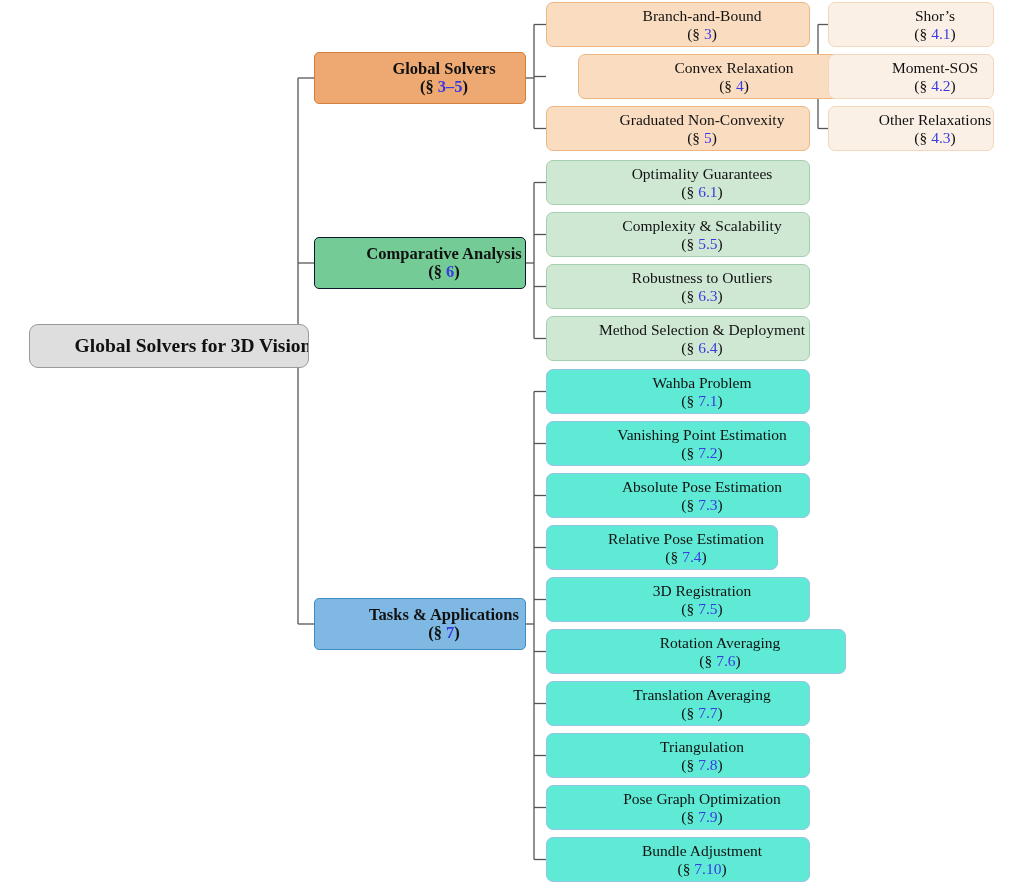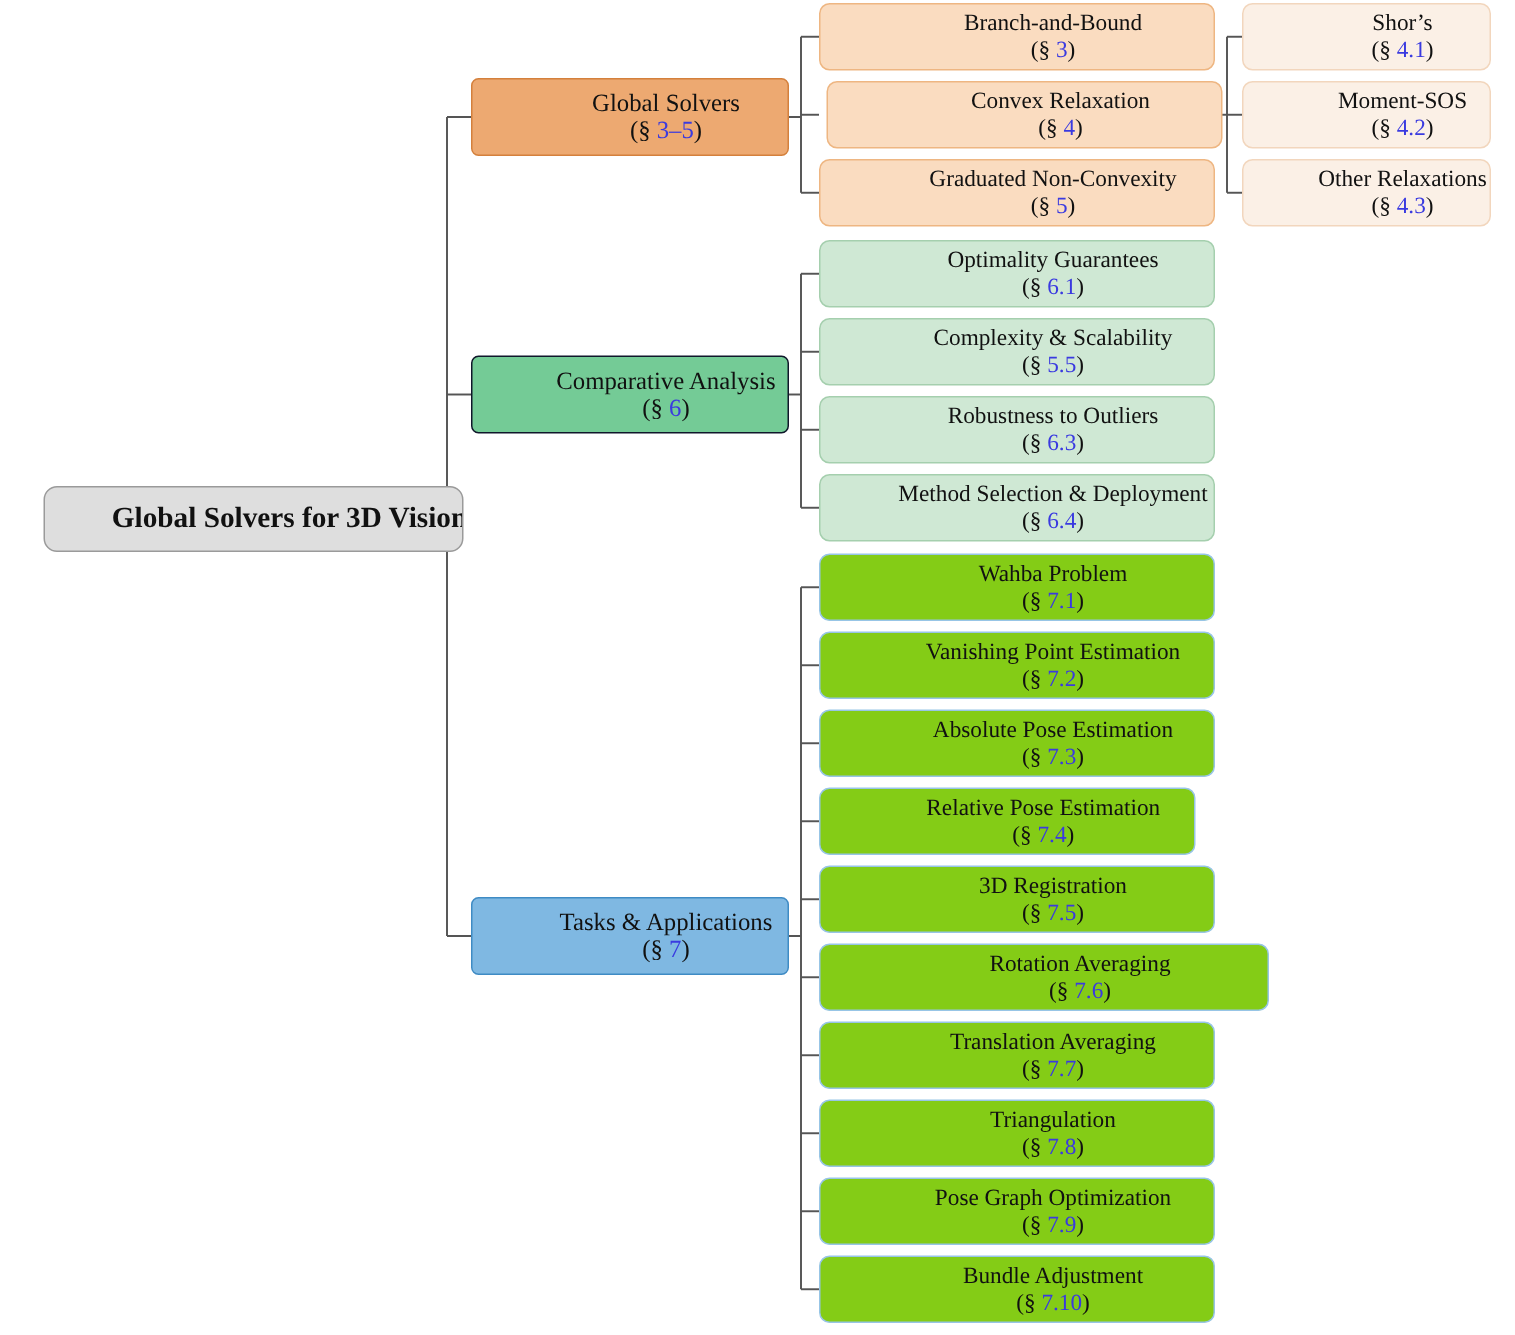--- a/index.html
+++ b/index.html
@@ -53,35 +53,35 @@
     background: #dedede;
     border: 1px solid #9a9a9a;
     font-size: 19.5px;
     font-weight: bold;
     border-radius: 9px;
     margin-left: 15px;
   }
   
   .n-l1 {
     font-size: 16.5px;
-    font-weight: normal;
+    font-weight: bold;
     border-radius: 5px;
   }
   .n-l1.c-orange { background: #eda971; border: 1px solid #d4803c; }
   .n-l1.c-green  { background: #74cb96; border: 1px solid #0f172a; }
   .n-l1.c-blue   { background: #7fb8e2; border: 1px solid #3f8bc4; }
   
   .n-l2 {
     font-size: 15.5px;
     font-weight: normal;
     border-radius: 7px;
   }
   .n-l2.c-orange { background: #fadcc0; border: 1px solid #eeb682; }
   .n-l2.c-green  { background: #cfe8d4; border: 1px solid #a5cfae; }
-  .n-l2.c-blue   { background: #84cc16; border: 1px solid #97c5e6; }
+  .n-l2.c-blue   { background: #5eead4; border: 1px solid #97c5e6; }
   
   .n-l3 {
     font-size: 15.5px;
     font-weight: normal;
     border-radius: 7px;
     background: #fbf0e6;
     border: 1px solid #f2d6bd;
   }
 </style>
 </head>
@@ -128,21 +128,21 @@
         <span class="ttl">Global Solvers for 3D Vision</span>
       </div>
       <div class="node n-l1 c-orange" style="left: 314px; top: 52px; width: 212px; height: 52px;">
         <span class="ttl">Global Solvers</span>
         <span class="sec">(<span class="sg">§</span> <span class="secnum">3–5</span>)</span>
       </div>
       <div class="node n-l2 c-orange" style="left: 546px; top: 2px; width: 264px; height: 45px;">
         <span class="ttl">Branch-and-Bound</span>
         <span class="sec">(<span class="sg">§</span> <span class="secnum">3</span>)</span>
       </div>
-      <div class="node n-l2 c-orange" style="left: 551px; top: 54px; width: 264px; height: 45px;">
+      <div class="node n-l2 c-orange" style="left: 578px; top: 54px; width: 264px; height: 45px;">
         <span class="ttl">Convex Relaxation</span>
         <span class="sec">(<span class="sg">§</span> <span class="secnum">4</span>)</span>
       </div>
       <div class="node n-l3" style="left: 828px; top: 2px; width: 166px; height: 45px;">
         <span class="ttl">Shor’s</span>
         <span class="sec">(<span class="sg">§</span> <span class="secnum">4.1</span>)</span>
       </div>
       <div class="node n-l3" style="left: 828px; top: 54px; width: 166px; height: 45px;">
         <span class="ttl">Moment-SOS</span>
         <span class="sec">(<span class="sg">§</span> <span class="secnum">4.2</span>)</span>
@@ -184,21 +184,21 @@
         <span class="sec">(<span class="sg">§</span> <span class="secnum">7.1</span>)</span>
       </div>
       <div class="node n-l2 c-blue" style="left: 546px; top: 421px; width: 264px; height: 45px;">
         <span class="ttl">Vanishing Point Estimation</span>
         <span class="sec">(<span class="sg">§</span> <span class="secnum">7.2</span>)</span>
       </div>
       <div class="node n-l2 c-blue" style="left: 546px; top: 473px; width: 264px; height: 45px;">
         <span class="ttl">Absolute Pose Estimation</span>
         <span class="sec">(<span class="sg">§</span> <span class="secnum">7.3</span>)</span>
       </div>
-      <div class="node n-l2 c-blue" style="left: 546px; top: 525px; width: 251px; height: 45px;">
+      <div class="node n-l2 c-blue" style="left: 546px; top: 525px; width: 232px; height: 45px;">
         <span class="ttl">Relative Pose Estimation</span>
         <span class="sec">(<span class="sg">§</span> <span class="secnum">7.4</span>)</span>
       </div>
       <div class="node n-l2 c-blue" style="left: 546px; top: 577px; width: 264px; height: 45px;">
         <span class="ttl">3D Registration</span>
         <span class="sec">(<span class="sg">§</span> <span class="secnum">7.5</span>)</span>
       </div>
       <div class="node n-l2 c-blue" style="left: 546px; top: 629px; width: 300px; height: 45px;">
         <span class="ttl">Rotation Averaging</span>
         <span class="sec">(<span class="sg">§</span> <span class="secnum">7.6</span>)</span>

